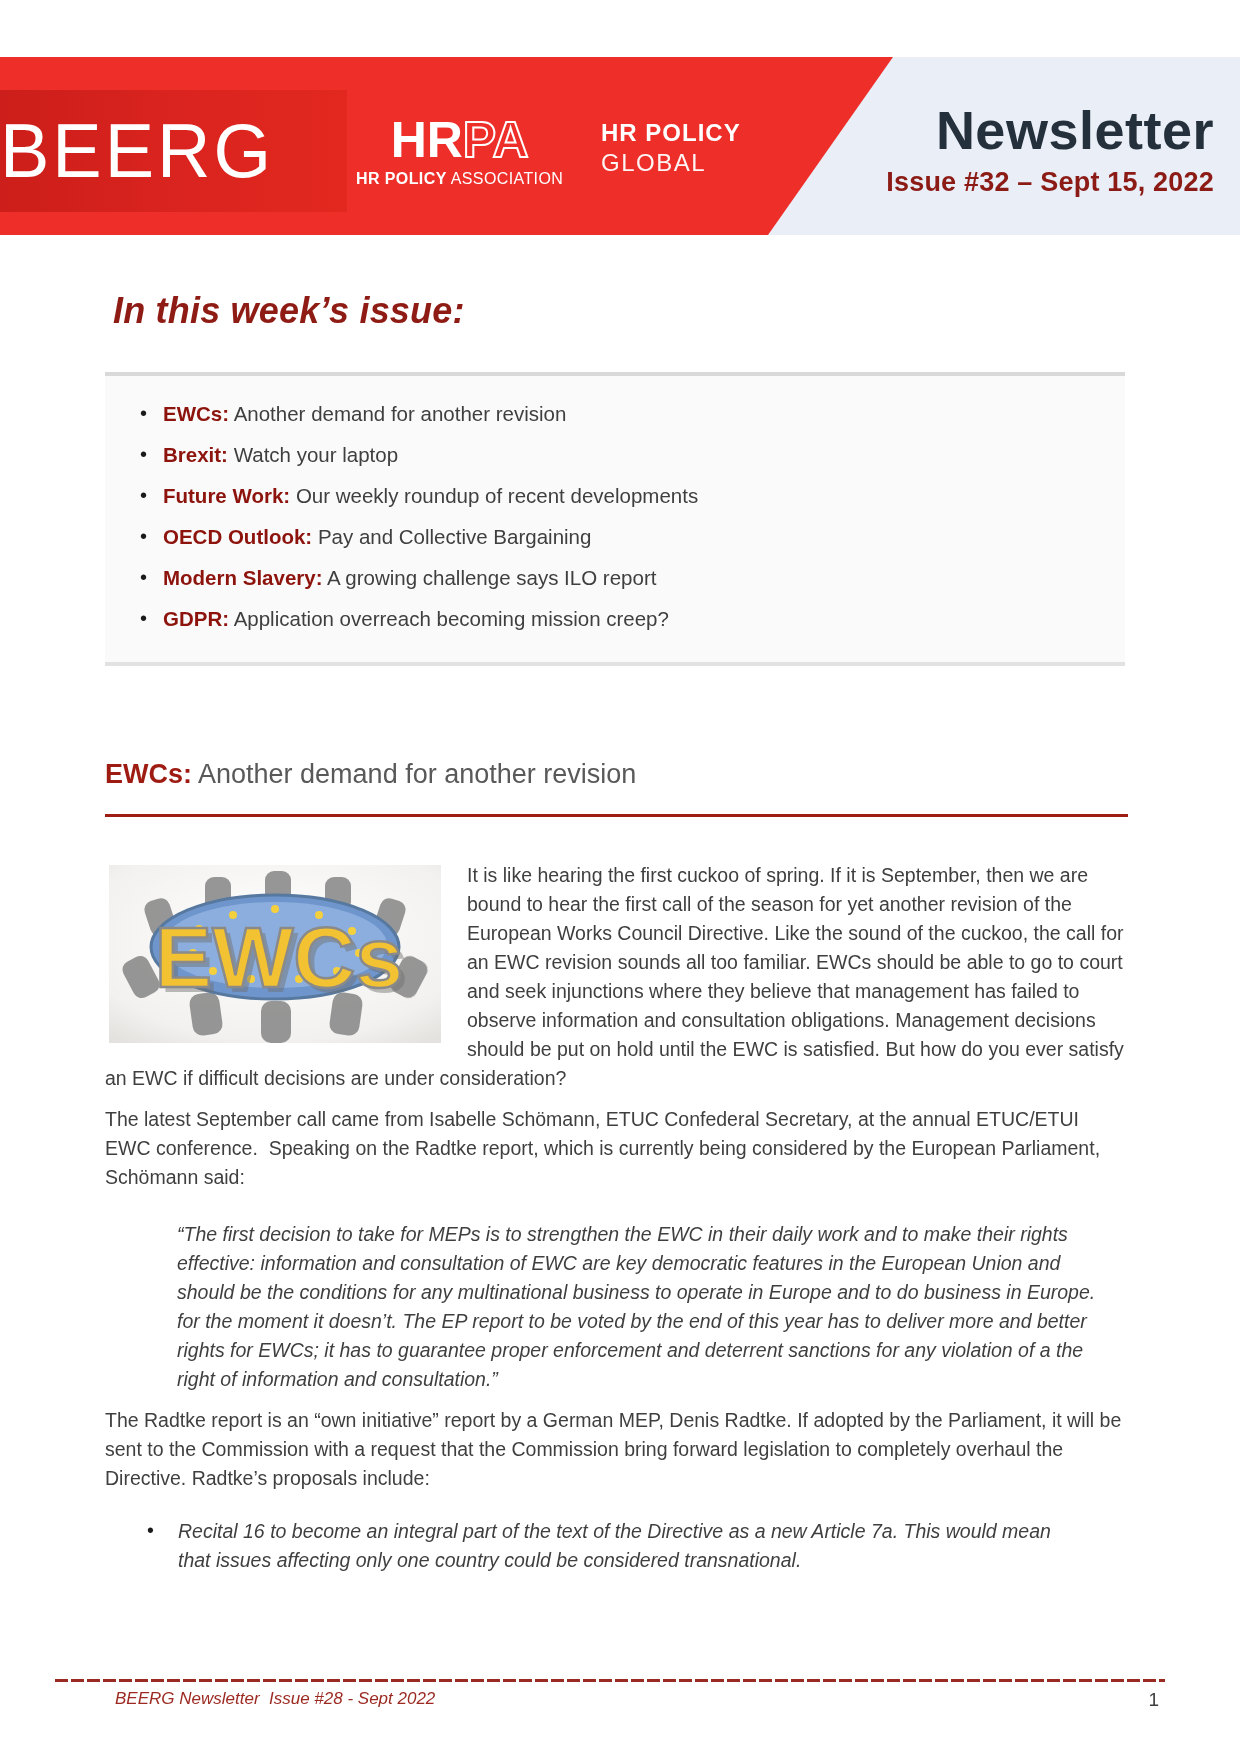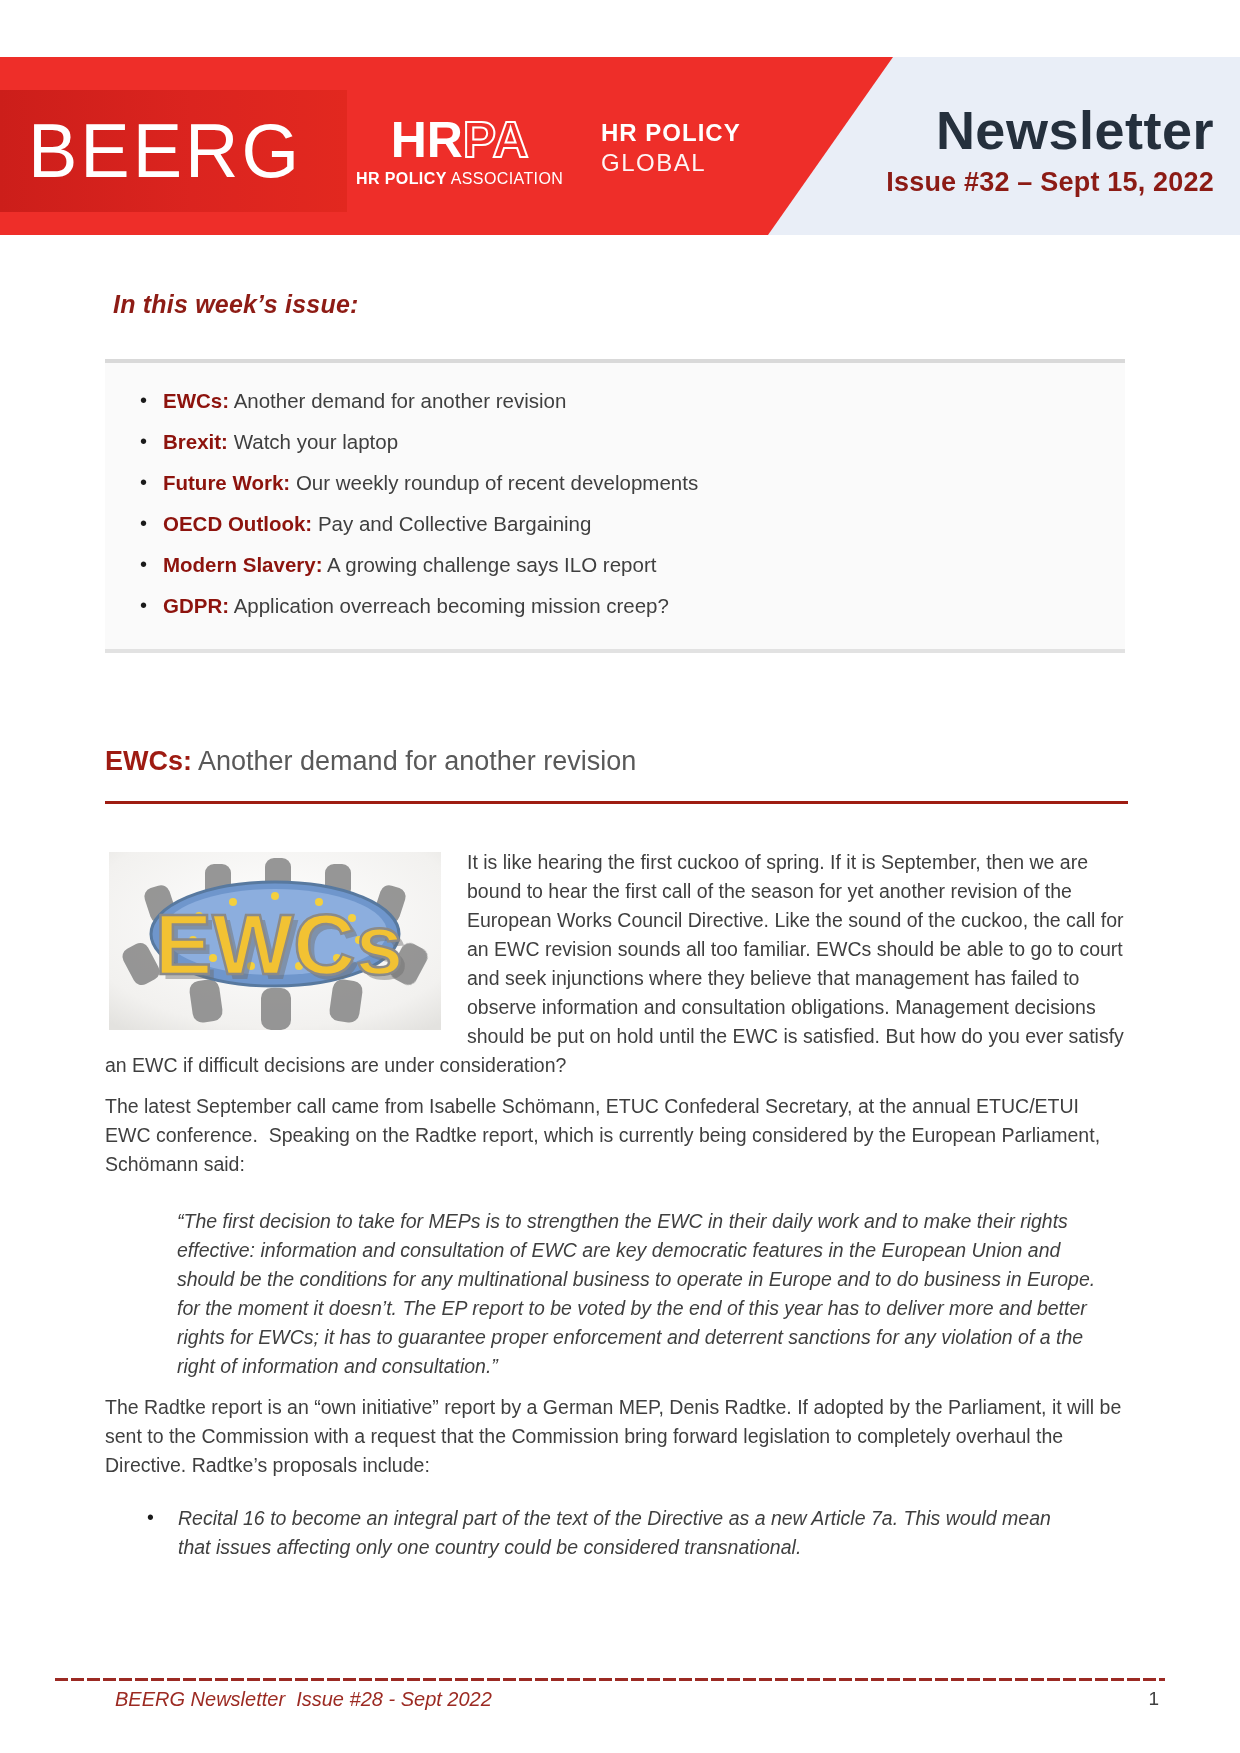--- a/index.html
+++ b/index.html
@@ -14,21 +14,21 @@
   
   .banner { position:absolute; top:57px; left:0; width:1240px; height:178px; background:#e9eef7; }
   .banner-red {
     position:absolute; top:0; left:0; width:100%; height:100%;
     background:#ee2e29;
     clip-path:polygon(0 0, 893px 0, 768px 178px, 0 178px);
   }
   .beerg-box {
     position:absolute; left:0; top:33px; width:347px; height:122px;
     background:linear-gradient(90deg,#cc1e1a 0%, #db241f 55%, #e2281f 100%);
-    display:flex; align-items:center; padding-left:28px;
+    display:flex; align-items:center; 
   }
   .beerg-text {
     color:#ffffff; font-size:74px; font-weight:400; letter-spacing:3px; line-height:1;
     transform:scaleY(1.02);
   }
   .hrpa { position:absolute; left:356px; top:58px; color:#fff; line-height:1;text-align:center; }
   .hrpa-main { font-size:50px; font-weight:bold; letter-spacing:0; }
   .hrpa-main .outline { color:transparent; -webkit-text-stroke:2px #ffffff; }
   .hrpa-sub { font-size:16px; margin-top:6px; letter-spacing:.4px; white-space:nowrap; }
   .hrpa-sub .b { font-weight:bold; }
@@ -36,21 +36,21 @@
   .hpg-line1 { font-size:24px; font-weight:bold; letter-spacing:1px; }
   .hpg-line2 { font-size:24px; font-weight:normal; letter-spacing:1.5px; margin-top:6px; opacity:.95; }
   .newsletter-block { position:absolute; right:26px; top:44px; text-align:right; }
   .newsletter-title { font-size:54px; font-weight:bold; color:#25303d; letter-spacing:.5px; line-height:1.1; }
   .issue-line { font-size:27px; font-weight:bold; color:#8c1b15; margin-top:7px; letter-spacing:.2px; }
 
   
   .content { position:absolute; left:105px; top:290px; width:1023px; }
 
   .week-heading {
-    font-style:italic; font-weight:bold; font-size:25px; color:#8e1c15;
+    font-style:italic; font-weight:bold; font-size:36px; color:#8e1c15;
     margin-left:8px; letter-spacing:.2px;
   }
 
   .issue-box {
     margin-top:40px; width:1020px; background:#fafafa;
     border-top:4px solid #d9d9d9; border-bottom:4px solid #e2e2e2;
     padding:27px 20px 32px 35px;
   }
   .issue-box ul { list-style:none; }
   .issue-box li {
@@ -76,21 +76,21 @@
   .proposal-list li .bullet { position:absolute; left:42px; top:-1px; font-style:normal; color:#1a1a1a; }
   .clear { clear:both; }
 
   
   .footer { position:absolute; left:55px; bottom:42px; width:1110px; }
   .footer-line {
     height:3px;
     background:repeating-linear-gradient(90deg,#9b2a23 0 13px, rgba(155,42,35,0) 13px 16px);
   }
   .footer-row { display:flex; justify-content:space-between; align-items:flex-start; margin-top:7px; }
-  .footer-text { margin-left:60px; font-style:italic; color:#9c2a22; font-size:20px; white-space:pre-wrap; }
+  .footer-text { margin-left:60px; font-style:italic; color:#9c2a22; font-size:17px; white-space:pre-wrap; }
   .page-num { color:#3f3f3f; font-size:19px; margin-right:6px; }
 </style>
 </head>
 <body>
 
 <div class="page">
 
   <div class="banner">
     <div class="banner-red"></div>
 

